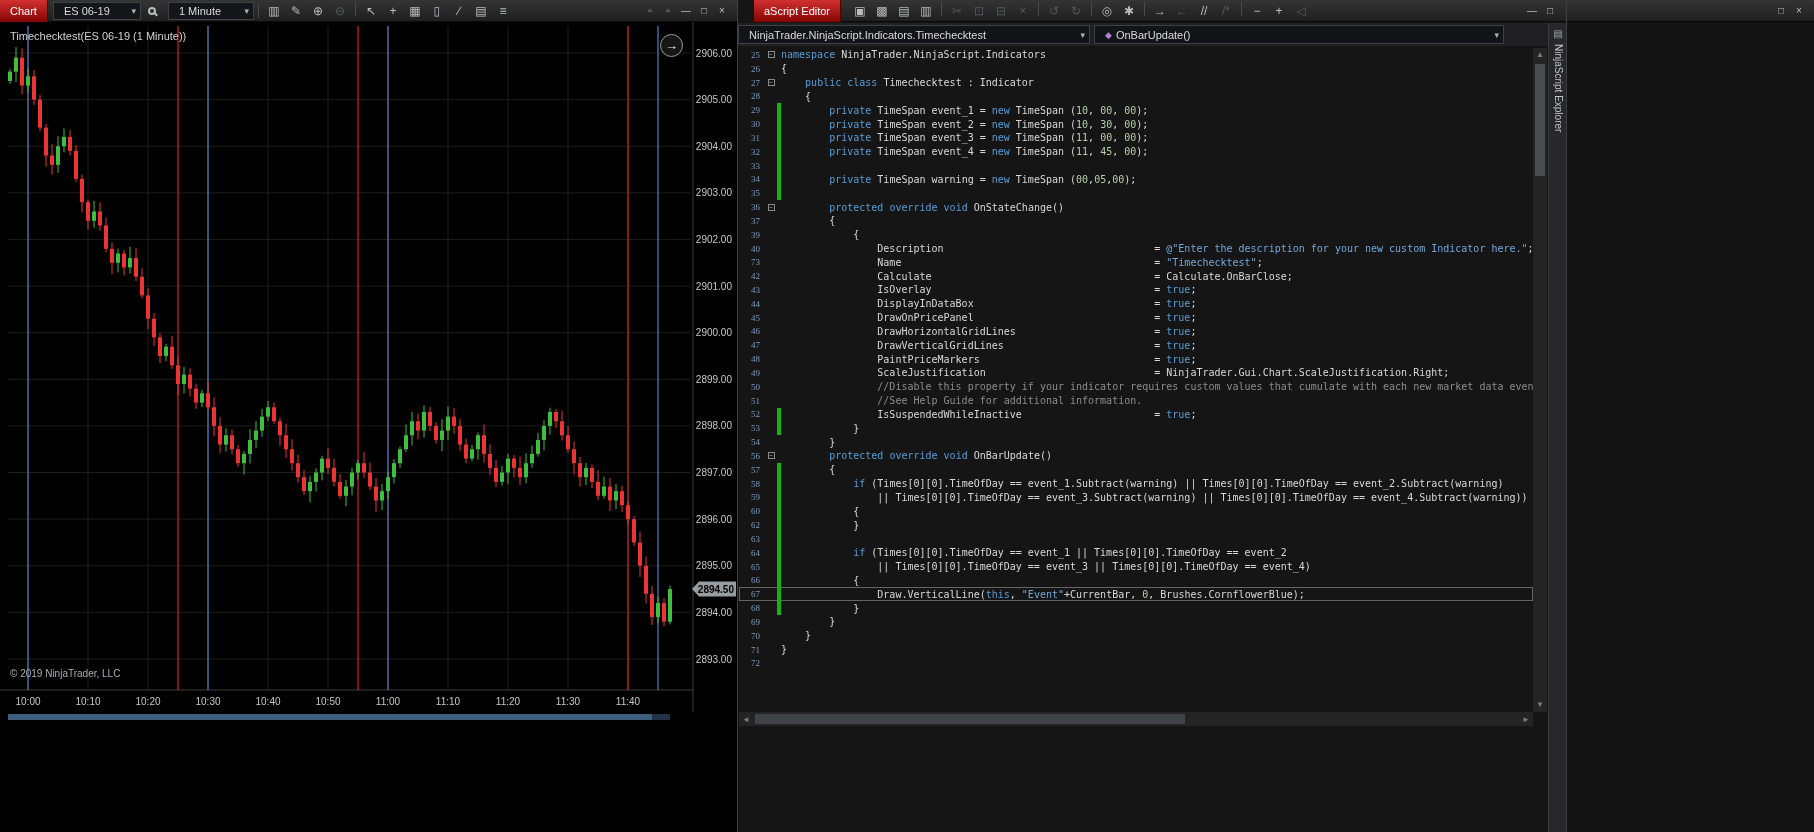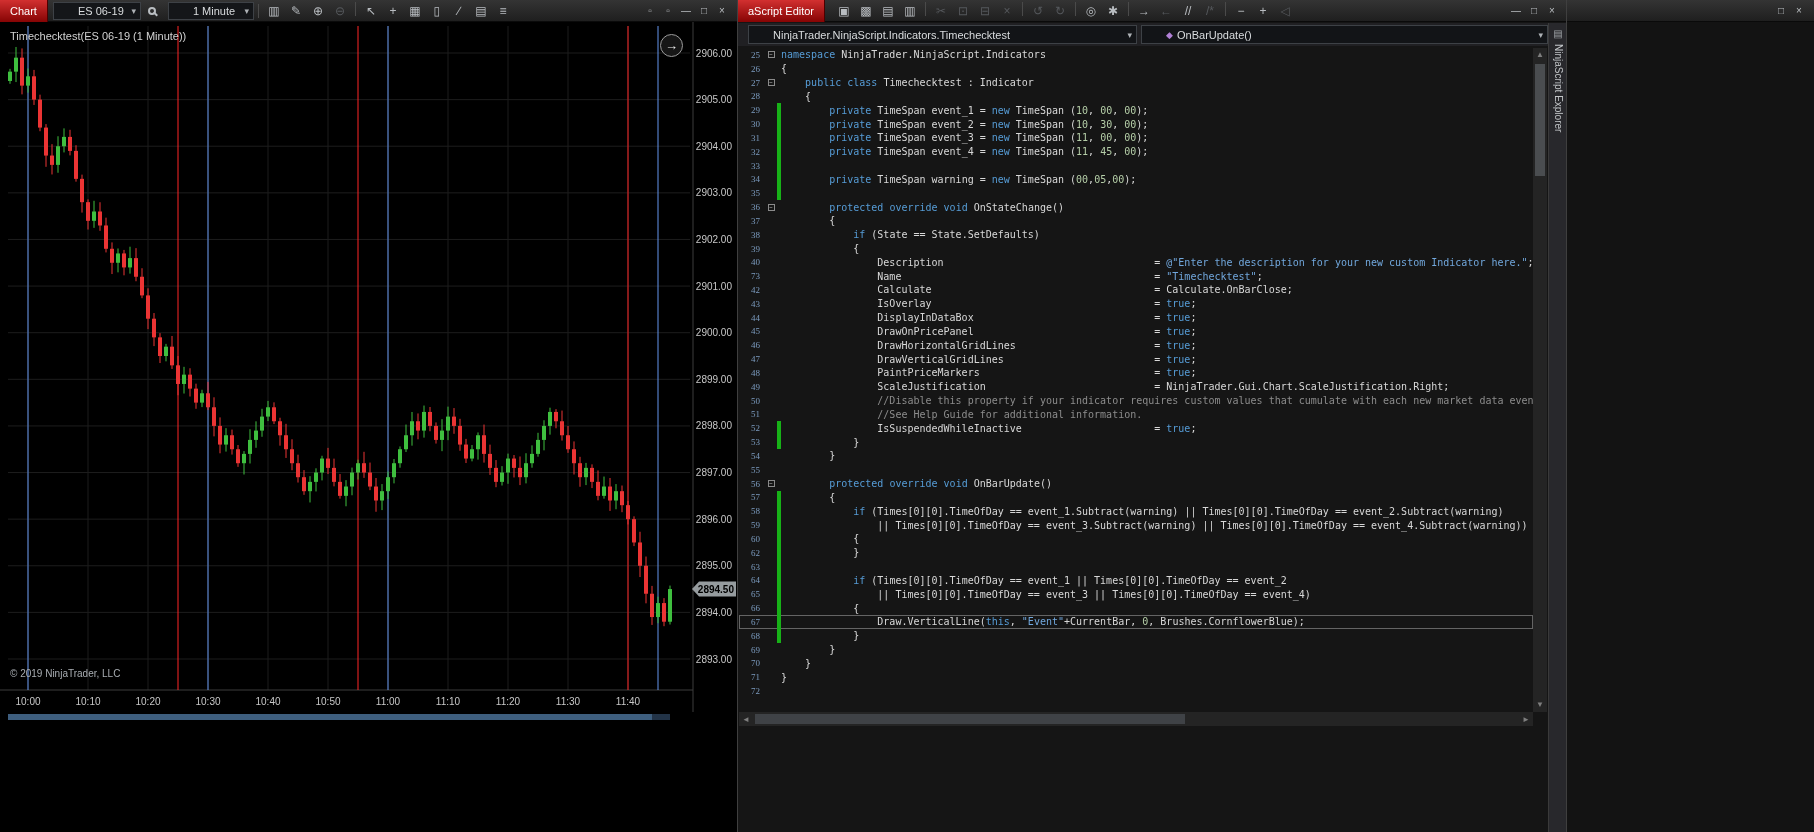--- a/index.html
+++ b/index.html
@@ -3,42 +3,42 @@
 <meta charset="utf-8">
 <style>
   *{margin:0;padding:0;box-sizing:border-box}
   html,body{background:#000}
   body{font-family:"Liberation Sans",sans-serif}
   #app{position:relative;width:1814px;height:832px;background:#0a0a0a;overflow:hidden}
 
   
   .toolbar{position:absolute;top:0;height:22px;background:linear-gradient(#343434,#1f1f1f);border-bottom:1px solid #0a0a0a;display:flex;align-items:center}
   .tab-red{height:22px;display:flex;align-items:center;padding:0 10px;background:linear-gradient(#d23030,#860404);color:#fff;font-size:11px;white-space:nowrap;border-right:1px solid #4d0000}
-  .combo{height:18px;margin-left:5px;background:#141619;border:1px solid #3d4146;color:#d9dcde;font-size:11px;display:flex;align-items:center;padding-left:24px}
+  .combo{height:18px;margin-left:5px;background:#141619;border:1px solid #3d4146;color:#d9dcde;font-size:11px;display:flex;align-items:center;padding-left:10px}
   .combo .cv{white-space:nowrap;overflow:hidden}
   .combo .arr{margin-left:auto;padding:0 4px;color:#aeb2b6;font-size:9px}
   .tbi{min-width:20px;height:18px;margin:0 1px;display:flex;align-items:center;justify-content:center;color:#b9bdc1;font-size:12px;cursor:default}
   .tbi.off{color:#55585c}
   .sep{width:1px;height:14px;background:#4a4a4a;margin:0 4px;display:inline-block}
   .winbtns{margin-left:auto;display:flex;align-items:center;padding-right:6px}
   .winbtns .tbi{min-width:16px;font-size:10px}
   .mag{width:8px;height:8px;border:2px solid #b9bdc1;border-radius:50%;position:relative;display:inline-block}
   .mag::after{content:"";position:absolute;width:5px;height:2px;background:#b9bdc1;transform:rotate(45deg);right:-4px;bottom:-2px}
 
   
   .chart-win{position:absolute;left:0;top:0;width:737px;height:832px;background:#000}
   .chart-win .toolbar{left:0;width:737px}
   #chart-svg{position:absolute;left:0;top:0}
   .chart-title{position:absolute;left:10px;top:30px;font-size:11px;color:#d2d2d2}
   .scroll-arrow{position:absolute;left:660px;top:34px;width:23px;height:23px;border:1px solid #9b9b9b;border-radius:50%;background:#161616;color:#ececec;font-size:13px;display:flex;align-items:center;justify-content:center}
   .copyright{position:absolute;left:10px;top:668px;font-size:10px;color:#a8adb2}
 
   
   .editor-win{position:absolute;left:737px;top:0;width:829px;height:832px;background:#151515;border-left:1px solid #3f3f3f}
-  .editor-win .toolbar{left:0;width:829px}
+  .editor-win .toolbar{left:16px;width:829px}
   .combo-row{position:absolute;left:0;top:23px;width:810px;height:23px;background:#202023;display:flex;align-items:center}
   .combo.big{height:19px;background:#121417;border:1px solid #3d4146}
   .m-icon{color:#b180d7;font-size:9px;margin-right:4px}
   .code-area{position:absolute;left:1px;top:48px;width:794px;height:664px;background:#151515;overflow:hidden}
   .crow{height:13.83px;display:flex;align-items:center;font-size:10px;position:relative;white-space:pre}
   .crow.cur{box-shadow:inset 0 0 0 1px #646464}
   .ln{width:26px;text-align:right;padding-right:5px;color:#7b9bbf;font-family:Liberation Serif, serif;font-size:9px;flex:none}
   .fold{width:12px;flex:none;display:flex;align-items:center;justify-content:center}
   .foldbox{width:7px;height:7px;border:1px solid #8a8a8a;color:#cfcfcf;font-size:6px;line-height:5px;text-align:center;font-style:normal}
   .chg{width:4px;height:13.83px;flex:none}
@@ -439,21 +439,21 @@
           <div class="tbi">+</div>
           <div class="tbi off">◁</div>
         </div>
       <div class="winbtns" id="editor-winbtns">
           <div class="tbi">—</div>
           <div class="tbi">□</div>
           <div class="tbi">×</div>
         </div>
     </div>
     <div class="combo-row">
-      <div class="combo big" style="width:392px;margin-left:10px">
+      <div class="combo big" style="width:352px;margin-left:0">
         <span class="cv">NinjaTrader.NinjaScript.Indicators.Timechecktest</span>
         <span class="arr">▾</span>
       </div>
       <div class="combo big" style="width:410px;margin-left:4px">
         <span class="m-icon">◆</span>
         <span class="cv">OnBarUpdate()</span>
         <span class="arr">▾</span>
       </div>
     </div>
     <div class="code-area" id="code-area">
@@ -463,38 +463,36 @@
         <div class="crow"><span class="ln">28</span><span class="fold"></span><span class="chg"></span><span class="ct"><span class="t">    {</span></span></div>
         <div class="crow"><span class="ln">29</span><span class="fold"></span><span class="chg on"></span><span class="ct"><span class="t">        </span><span class="k">private</span><span class="t"> TimeSpan event_1 = </span><span class="k">new</span><span class="t"> TimeSpan (</span><span class="n">10</span><span class="t">, </span><span class="n">00</span><span class="t">, </span><span class="n">00</span><span class="t">);</span></span></div>
         <div class="crow"><span class="ln">30</span><span class="fold"></span><span class="chg on"></span><span class="ct"><span class="t">        </span><span class="k">private</span><span class="t"> TimeSpan event_2 = </span><span class="k">new</span><span class="t"> TimeSpan (</span><span class="n">10</span><span class="t">, </span><span class="n">30</span><span class="t">, </span><span class="n">00</span><span class="t">);</span></span></div>
         <div class="crow"><span class="ln">31</span><span class="fold"></span><span class="chg on"></span><span class="ct"><span class="t">        </span><span class="k">private</span><span class="t"> TimeSpan event_3 = </span><span class="k">new</span><span class="t"> TimeSpan (</span><span class="n">11</span><span class="t">, </span><span class="n">00</span><span class="t">, </span><span class="n">00</span><span class="t">);</span></span></div>
         <div class="crow"><span class="ln">32</span><span class="fold"></span><span class="chg on"></span><span class="ct"><span class="t">        </span><span class="k">private</span><span class="t"> TimeSpan event_4 = </span><span class="k">new</span><span class="t"> TimeSpan (</span><span class="n">11</span><span class="t">, </span><span class="n">45</span><span class="t">, </span><span class="n">00</span><span class="t">);</span></span></div>
         <div class="crow"><span class="ln">33</span><span class="fold"></span><span class="chg on"></span><span class="ct"></span></div>
         <div class="crow"><span class="ln">34</span><span class="fold"></span><span class="chg on"></span><span class="ct"><span class="t">        </span><span class="k">private</span><span class="t"> TimeSpan warning = </span><span class="k">new</span><span class="t"> TimeSpan (</span><span class="n">00</span><span class="t">,</span><span class="n">05</span><span class="t">,</span><span class="n">00</span><span class="t">);</span></span></div>
         <div class="crow"><span class="ln">35</span><span class="fold"></span><span class="chg on"></span><span class="ct"></span></div>
         <div class="crow"><span class="ln">36</span><span class="fold"><i class="foldbox">−</i></span><span class="chg"></span><span class="ct"><span class="t">        </span><span class="k">protected</span><span class="t"> </span><span class="k">override</span><span class="t"> </span><span class="k">void</span><span class="t"> OnStateChange()</span></span></div>
         <div class="crow"><span class="ln">37</span><span class="fold"></span><span class="chg"></span><span class="ct"><span class="t">        {</span></span></div>
-        <div class="crow"><span class="ln">38</span><span class="fold"></span><span class="chg"></span><span class="ct"><span class="t">            </span><span class="k">if</span><span class="t"> (State == State.SetDefaults)</span></span></div>
         <div class="crow"><span class="ln">39</span><span class="fold"></span><span class="chg"></span><span class="ct"><span class="t">            {</span></span></div>
         <div class="crow"><span class="ln">40</span><span class="fold"></span><span class="chg"></span><span class="ct"><span class="t">                Description                                   = </span><span class="s">@"Enter the description for your new custom Indicator here."</span><span class="t">;</span></span></div>
         <div class="crow"><span class="ln">73</span><span class="fold"></span><span class="chg"></span><span class="ct"><span class="t">                Name                                          = </span><span class="s">"Timechecktest"</span><span class="t">;</span></span></div>
         <div class="crow"><span class="ln">42</span><span class="fold"></span><span class="chg"></span><span class="ct"><span class="t">                Calculate                                     = Calculate.OnBarClose;</span></span></div>
         <div class="crow"><span class="ln">43</span><span class="fold"></span><span class="chg"></span><span class="ct"><span class="t">                IsOverlay                                     = </span><span class="k">true</span><span class="t">;</span></span></div>
         <div class="crow"><span class="ln">44</span><span class="fold"></span><span class="chg"></span><span class="ct"><span class="t">                DisplayInDataBox                              = </span><span class="k">true</span><span class="t">;</span></span></div>
         <div class="crow"><span class="ln">45</span><span class="fold"></span><span class="chg"></span><span class="ct"><span class="t">                DrawOnPricePanel                              = </span><span class="k">true</span><span class="t">;</span></span></div>
         <div class="crow"><span class="ln">46</span><span class="fold"></span><span class="chg"></span><span class="ct"><span class="t">                DrawHorizontalGridLines                       = </span><span class="k">true</span><span class="t">;</span></span></div>
         <div class="crow"><span class="ln">47</span><span class="fold"></span><span class="chg"></span><span class="ct"><span class="t">                DrawVerticalGridLines                         = </span><span class="k">true</span><span class="t">;</span></span></div>
         <div class="crow"><span class="ln">48</span><span class="fold"></span><span class="chg"></span><span class="ct"><span class="t">                PaintPriceMarkers                             = </span><span class="k">true</span><span class="t">;</span></span></div>
         <div class="crow"><span class="ln">49</span><span class="fold"></span><span class="chg"></span><span class="ct"><span class="t">                ScaleJustification                            = NinjaTrader.Gui.Chart.ScaleJustification.Right;</span></span></div>
         <div class="crow"><span class="ln">50</span><span class="fold"></span><span class="chg"></span><span class="ct"><span class="t">                </span><span class="c">//Disable this property if your indicator requires custom values that cumulate with each new market data event.</span></span></div>
         <div class="crow"><span class="ln">51</span><span class="fold"></span><span class="chg"></span><span class="ct"><span class="t">                </span><span class="c">//See Help Guide for additional information.</span></span></div>
         <div class="crow"><span class="ln">52</span><span class="fold"></span><span class="chg on"></span><span class="ct"><span class="t">                IsSuspendedWhileInactive                      = </span><span class="k">true</span><span class="t">;</span></span></div>
         <div class="crow"><span class="ln">53</span><span class="fold"></span><span class="chg on"></span><span class="ct"><span class="t">            }</span></span></div>
         <div class="crow"><span class="ln">54</span><span class="fold"></span><span class="chg"></span><span class="ct"><span class="t">        }</span></span></div>
-        <div class="crow"><span class="ln">55</span><span class="fold"></span><span class="chg"></span><span class="ct"></span></div>
         <div class="crow"><span class="ln">56</span><span class="fold"><i class="foldbox">−</i></span><span class="chg"></span><span class="ct"><span class="t">        </span><span class="k">protected</span><span class="t"> </span><span class="k">override</span><span class="t"> </span><span class="k">void</span><span class="t"> OnBarUpdate()</span></span></div>
         <div class="crow"><span class="ln">57</span><span class="fold"></span><span class="chg on"></span><span class="ct"><span class="t">        {</span></span></div>
         <div class="crow"><span class="ln">58</span><span class="fold"></span><span class="chg on"></span><span class="ct"><span class="t">            </span><span class="k">if</span><span class="t"> (Times[0][0].TimeOfDay == event_1.Subtract(warning) || Times[0][0].TimeOfDay == event_2.Subtract(warning)</span></span></div>
         <div class="crow"><span class="ln">59</span><span class="fold"></span><span class="chg on"></span><span class="ct"><span class="t">                || Times[0][0].TimeOfDay == event_3.Subtract(warning) || Times[0][0].TimeOfDay == event_4.Subtract(warning))</span></span></div>
         <div class="crow"><span class="ln">60</span><span class="fold"></span><span class="chg on"></span><span class="ct"><span class="t">            {</span></span></div>
         <div class="crow"><span class="ln">62</span><span class="fold"></span><span class="chg on"></span><span class="ct"><span class="t">            }</span></span></div>
         <div class="crow"><span class="ln">63</span><span class="fold"></span><span class="chg on"></span><span class="ct"></span></div>
         <div class="crow"><span class="ln">64</span><span class="fold"></span><span class="chg on"></span><span class="ct"><span class="t">            </span><span class="k">if</span><span class="t"> (Times[0][0].TimeOfDay == event_1 || Times[0][0].TimeOfDay == event_2</span></span></div>
         <div class="crow"><span class="ln">65</span><span class="fold"></span><span class="chg on"></span><span class="ct"><span class="t">                || Times[0][0].TimeOfDay == event_3 || Times[0][0].TimeOfDay == event_4)</span></span></div>
         <div class="crow"><span class="ln">66</span><span class="fold"></span><span class="chg on"></span><span class="ct"><span class="t">            {</span></span></div>

